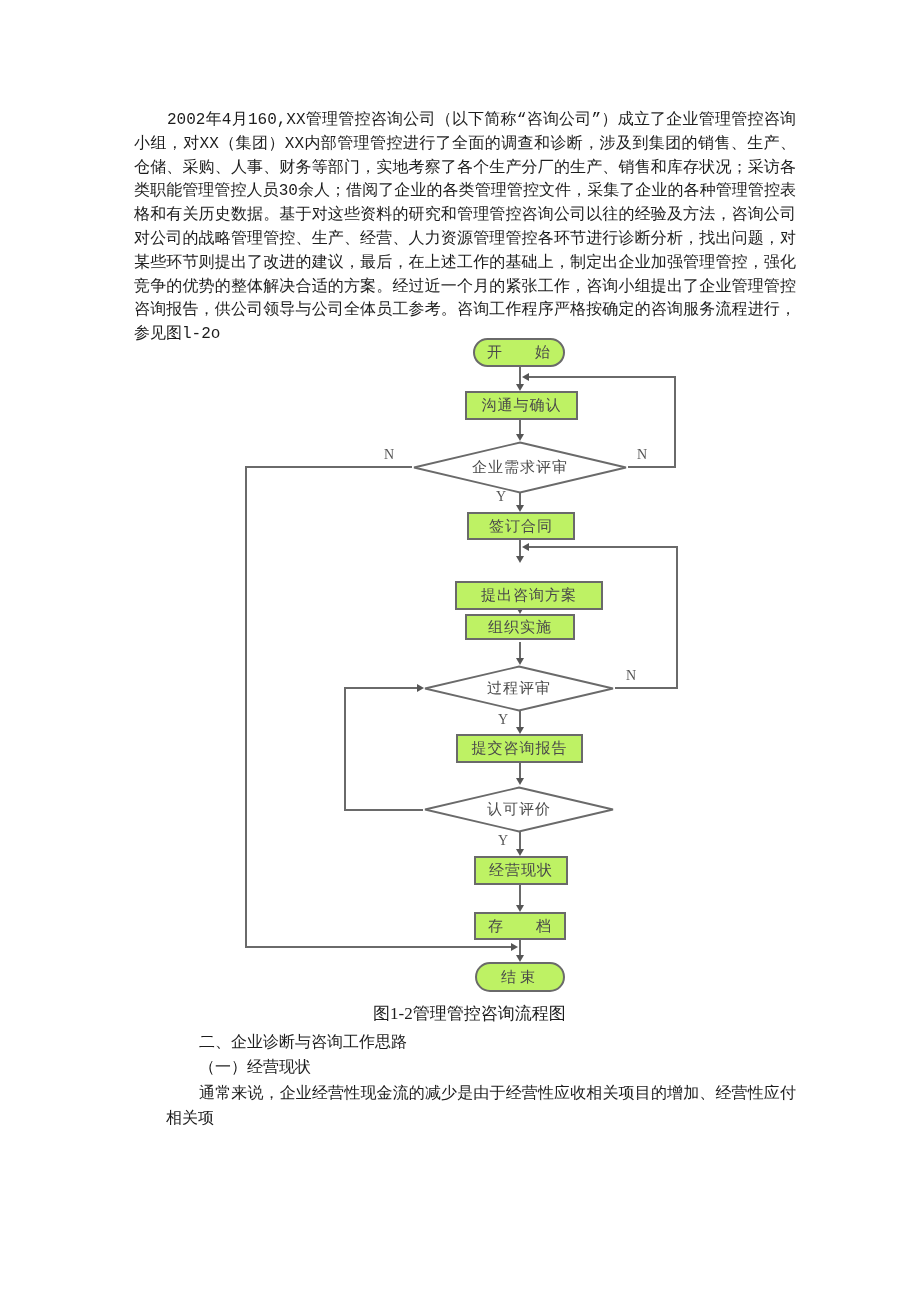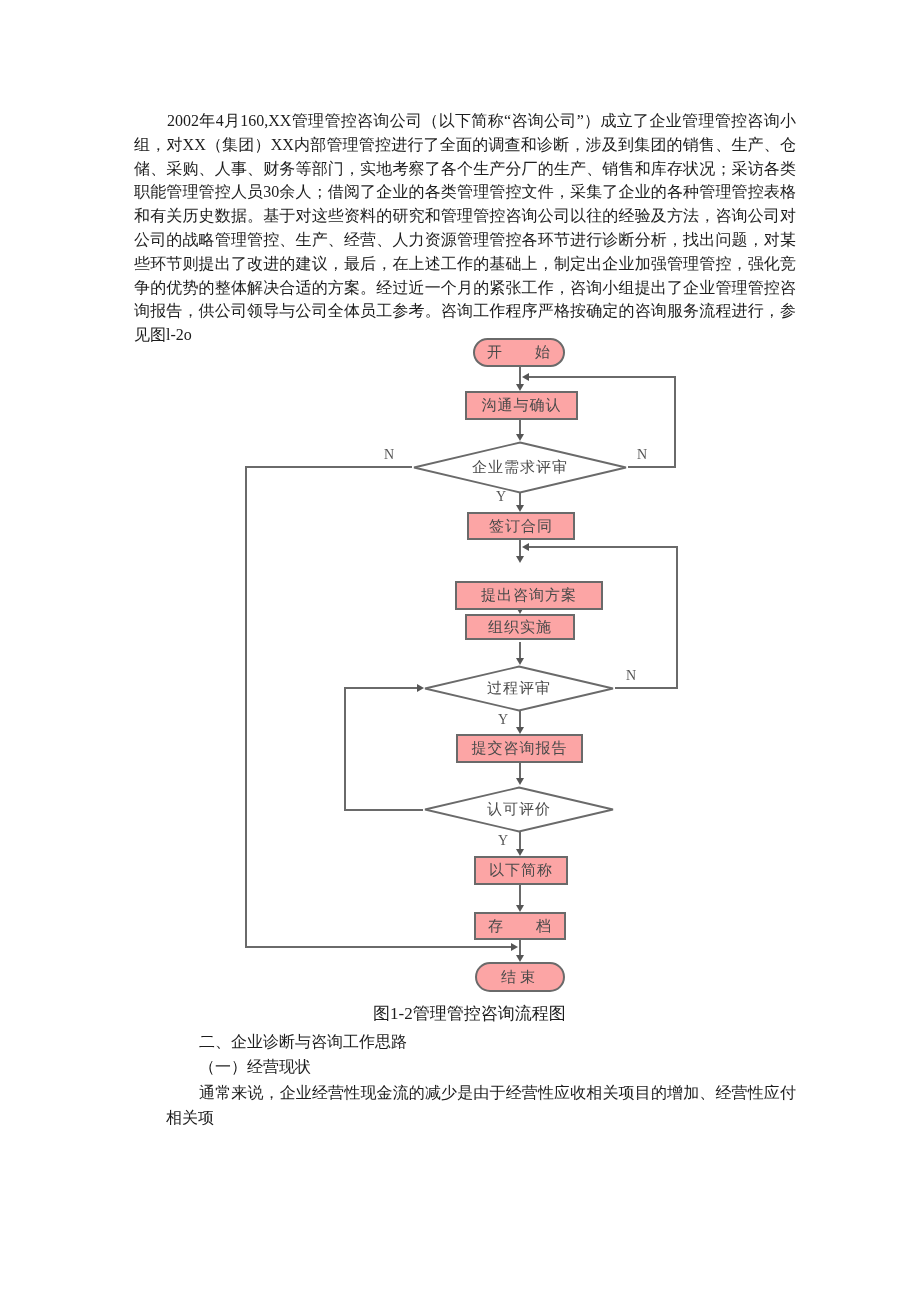--- a/index.html
+++ b/index.html
@@ -1,26 +1,26 @@
 <!DOCTYPE html>
 <html><head>
 <meta charset="utf-8">
 <style>
   html,body{margin:0;padding:0;background:#ffffff;}
   body{width:920px;height:1301px;position:relative;overflow:hidden;
        font-family:"Liberation Serif","DejaVu Serif",serif;color:#1c1c1c;}
   .para{position:absolute;left:134px;width:662px;font-size:16px;
         text-align:justify;text-justify:inter-ideograph;}
-  #intro{top:109px;line-height:23.8px;text-indent:33px;}
+  #intro{top:109px;line-height:23.8px;text-indent:33px;font-family:Liberation Mono, monospace;}
   .sec-line{line-height:25.3px;text-indent:33px;margin-left:32px;}
   #sec-para{line-height:25.3px;text-indent:33px;text-align:justify;}
   #fig-caption{position:absolute;left:373px;top:1002px;font-size:17px;color:#1c1c1c;}
   
   .seg{position:absolute;background:#6a6a6a;}
-  .node-box{position:absolute;border:2px solid #6a6a6a;background:#fca5a5;
+  .node-box{position:absolute;border:2px solid #6a6a6a;background:#bef264;
             display:flex;align-items:center;justify-content:center;
             font-size:15px;color:#4a4a4a;letter-spacing:1px;box-sizing:border-box;}
   .node-oval{border-radius:16px;}
   .diamond{position:absolute;display:flex;align-items:center;justify-content:center;}
   .diamond svg{position:absolute;left:0;top:0;width:100%;height:100%;}
   .diamond .lbl{position:relative;font-size:15px;color:#4a4a4a;letter-spacing:1px;}
   .yn{position:absolute;font-size:14px;color:#555555;font-family:"Liberation Serif","DejaVu Serif",serif;}
   .ah{position:absolute;width:0;height:0;}
   .ah.down{border-left:4.5px solid transparent;border-right:4.5px solid transparent;border-top:7px solid #555555;}
   .ah.left{border-top:4.5px solid transparent;border-bottom:4.5px solid transparent;border-right:7px solid #555555;}
@@ -113,21 +113,21 @@
   </div>
 
   <div class="diamond" style="left:423px;top:786px;width:192px;height:47px">
     <svg viewBox="0 0 192 47" preserveAspectRatio="none">
       <polygon points="96,1.5 190,23.5 96,45.5 2,23.5" fill="#ffffff" stroke="#6a6a6a" stroke-width="1.8"></polygon>
     </svg>
     <span class="lbl">认可评价</span>
   </div>
 
   <div class="node-box" style="left:474px;top:856px;width:94px;height:29px">
-    <span>以下简称</span>
+    <span>经营现状</span>
   </div>
   <div class="node-box" style="left:474px;top:912px;width:92px;height:28px">
     <span>存　　档</span>
   </div>
   <div class="node-box node-oval" style="left:475px;top:962px;width:90px;height:30px;letter-spacing:4px">
     <span>结束</span>
   </div>
 
   <div class="yn" style="left:384px;top:447px">N</div>
   <div class="yn" style="left:637px;top:447px">N</div>

